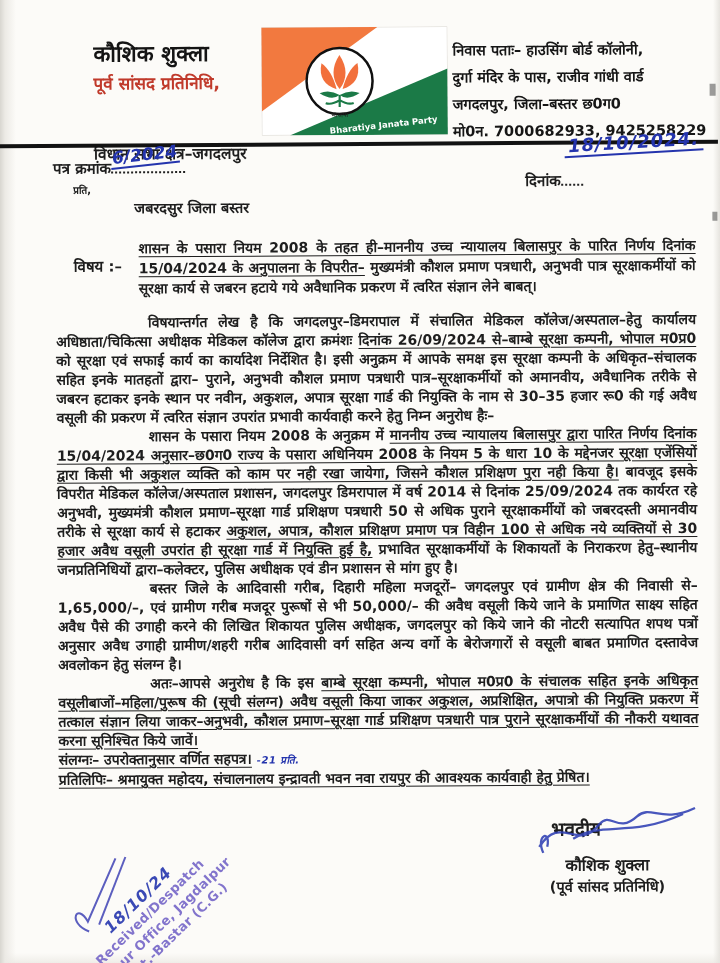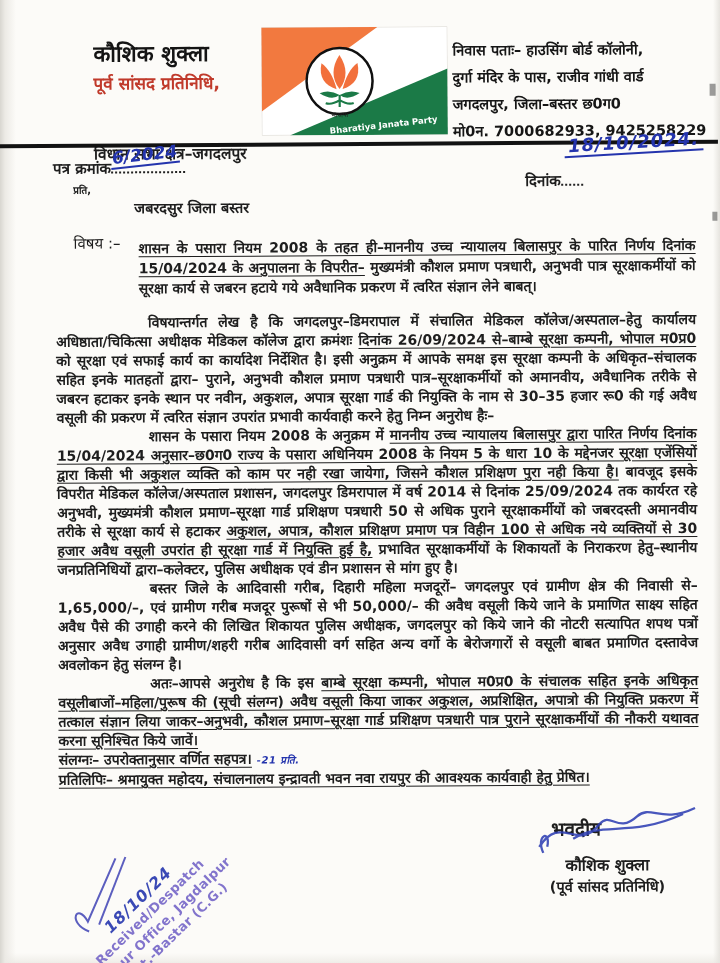--- a/index.html
+++ b/index.html
@@ -26,21 +26,21 @@
   .date-row{position:absolute; left:527px; top:147px; font-size:15px; font-weight:bold;margin-top:24px;}
   .dots{display:inline-block; border-bottom:2px dotted #222; height:12px;}
   .dots-no{width:74px;}
   .dots-date{width:22px;}
   .hand{color:#2434ad; font-style:italic; font-weight:bold;}
   .hand-letterno{position:absolute; left:112px; top:143px; font-size:17px; transform:rotate(-6deg); border-bottom:2px solid #2434ad; padding:0 2px;}
   .hand-date{position:absolute; left:566px; top:133px; font-size:18px; transform:rotate(-3deg); border-bottom:2px solid #2434ad; padding:0 4px; letter-spacing:1px;}
   
   .salutation{position:absolute; left:75px; top:181px; font-size:10px; font-weight:bold;}
   .recipient-lines{position:absolute; left:136px; top:198px; font-size:14.5px; font-weight:bold; line-height:19.5px;}
-  .subject-label{position:absolute; left:75px; top:231px; font-size:15px; font-weight:normal;}
+  .subject-label{position:absolute; left:75px; top:254px; font-size:15px; font-weight:bold;}
   .subject-text{position:absolute; left:140px; top:237px; width:557px; font-size:14px; line-height:20px; font-weight:bold; text-align:justify;}
   
   .body-block{position:absolute; left:57px; top:312px; width:640px; font-size:14px; line-height:19px; font-weight:bold; text-align:justify;}
   .para{margin:0; text-indent:92px;}
   .footer-line{margin:0; text-align:left;}
   .u{text-decoration:underline; text-decoration-thickness:1.3px; text-underline-offset:2.5px;}
   .hand-count{font-size:10px; font-style:italic; letter-spacing:0.5px;}
   
   .valediction{position:absolute; left:549px; top:817px; font-size:19px; font-weight:bold;}
   .signature{position:absolute; left:531px; top:796px;}

